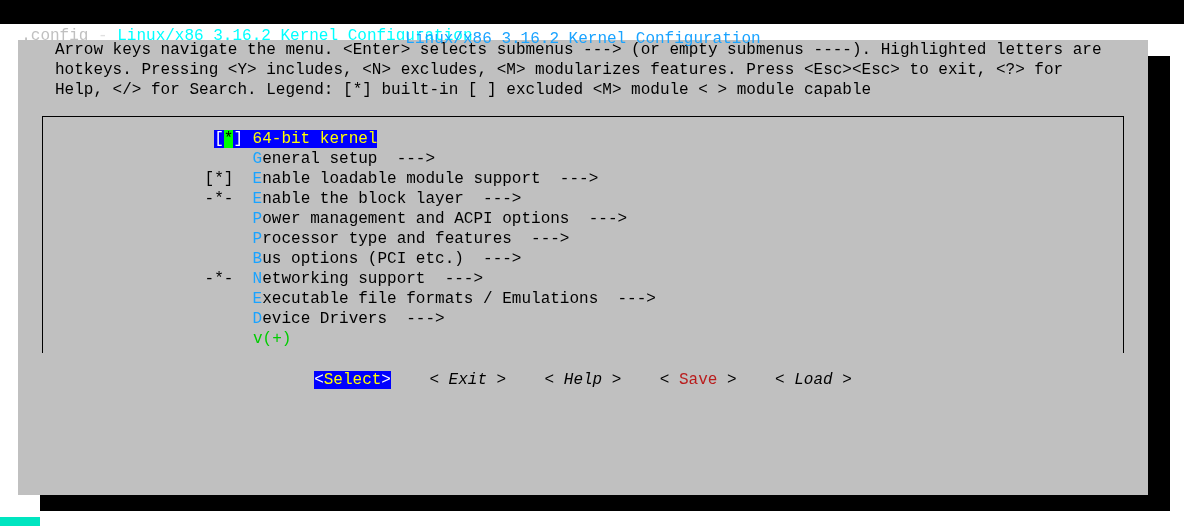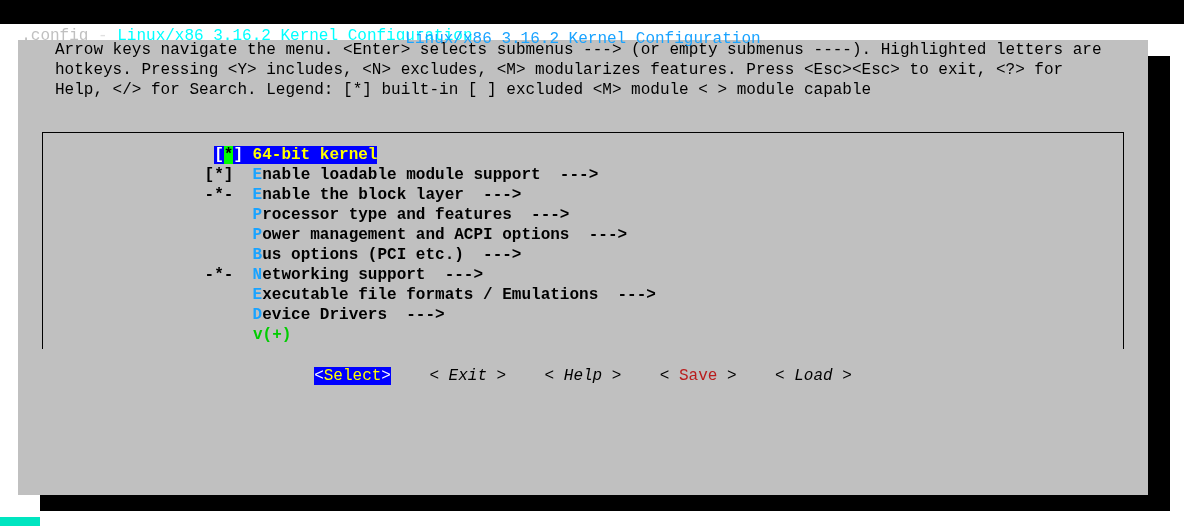--- a/index.html
+++ b/index.html
@@ -55,23 +55,22 @@
     color: #000;
     padding: 0 28px 0 28px;
     line-height: 20px;
     white-space: normal;
     margin-left: 9px;
   }
   .menuwrap {
     border-left: 1px solid #000;
     border-right: 1px solid #000;
     border-top: 1px solid #000;
-    margin: 32px 24px 0 24px;
+    margin: 16px 24px 0 24px;
     padding: 12px 10px 4px 10px;
-    font-weight: bold;
   }
   .row {
     white-space: pre;
     line-height: 20px;
     color: #000;
   }
   .leftcol {
     display: inline-block;
     width: 190px;
     text-align: right;
@@ -131,24 +130,25 @@
 
 <div class="shadow"></div>
 
 <div class="outerframe">
   <div class="frametitle">Linux/x86 3.16.2 Kernel Configuration</div>
   <div class="help">Arrow keys navigate the menu.  &lt;Enter&gt; selects submenus ---&gt; (or empty submenus ----).  Highlighted letters are hotkeys.  Pressing &lt;Y&gt; includes, &lt;N&gt; excludes, &lt;M&gt; modularizes features.  Press &lt;Esc&gt;&lt;Esc&gt; to exit, &lt;?&gt; for Help, &lt;/&gt; for Search.  Legend: [*] built-in  [ ] excluded  &lt;M&gt; module  &lt; &gt; module capable</div>
 
   <div class="menuwrap">
     <div class="row"><span class="leftcol"><span class="selbracket">[</span><span class="selstar">*</span><span class="selbracket">]</span></span><span class="selbracket"> </span><span class="sel-label">64-bit kernel</span></div>
 
+    <div class="row"><span class="leftcol">    </span> <span class="hot">G</span><span>eneral setup  ---&gt;</span></div>
     <div class="row"><span class="leftcol">[*] </span> <span class="hot">E</span><span>nable loadable module support  ---&gt;</span></div>
     <div class="row"><span class="leftcol">-*- </span> <span class="hot">E</span><span>nable the block layer  ---&gt;</span></div>
+    <div class="row"><span class="leftcol">    </span> <span class="hot">P</span><span>ower management and ACPI options  ---&gt;</span></div>
     <div class="row"><span class="leftcol">    </span> <span class="hot">P</span><span>rocessor type and features  ---&gt;</span></div>
-    <div class="row"><span class="leftcol">    </span> <span class="hot">P</span><span>ower management and ACPI options  ---&gt;</span></div>
     <div class="row"><span class="leftcol">    </span> <span class="hot">B</span><span>us options (PCI etc.)  ---&gt;</span></div>
     <div class="row"><span class="leftcol">-*- </span> <span class="hot">N</span><span>e</span><span>tworking support  ---&gt;</span></div>
     <div class="row"><span class="leftcol">    </span> <span class="hot">E</span><span>xecutable file formats / Emulations  ---&gt;</span></div>
     <div class="row"><span class="leftcol">    </span> <span class="hot">D</span><span>evice Drivers  ---&gt;</span></div>
 
     <div class="more">v(+)</div>
   </div>
 
   <div class="buttons"><span><span class="btn-sel-br">&lt;</span><span class="btn-sel">Select</span><span class="btn-sel-br">&gt;</span></span><span>    </span><span class="btn">&lt; Exit &gt;</span><span>    </span><span class="btn">&lt; Help &gt;</span><span>    </span><span><span class="btn">&lt; </span><span class="btn-red">Save</span><span class="btn"> &gt;</span></span><span>    </span><span class="btn">&lt; Load &gt;</span></div>
 </div>

